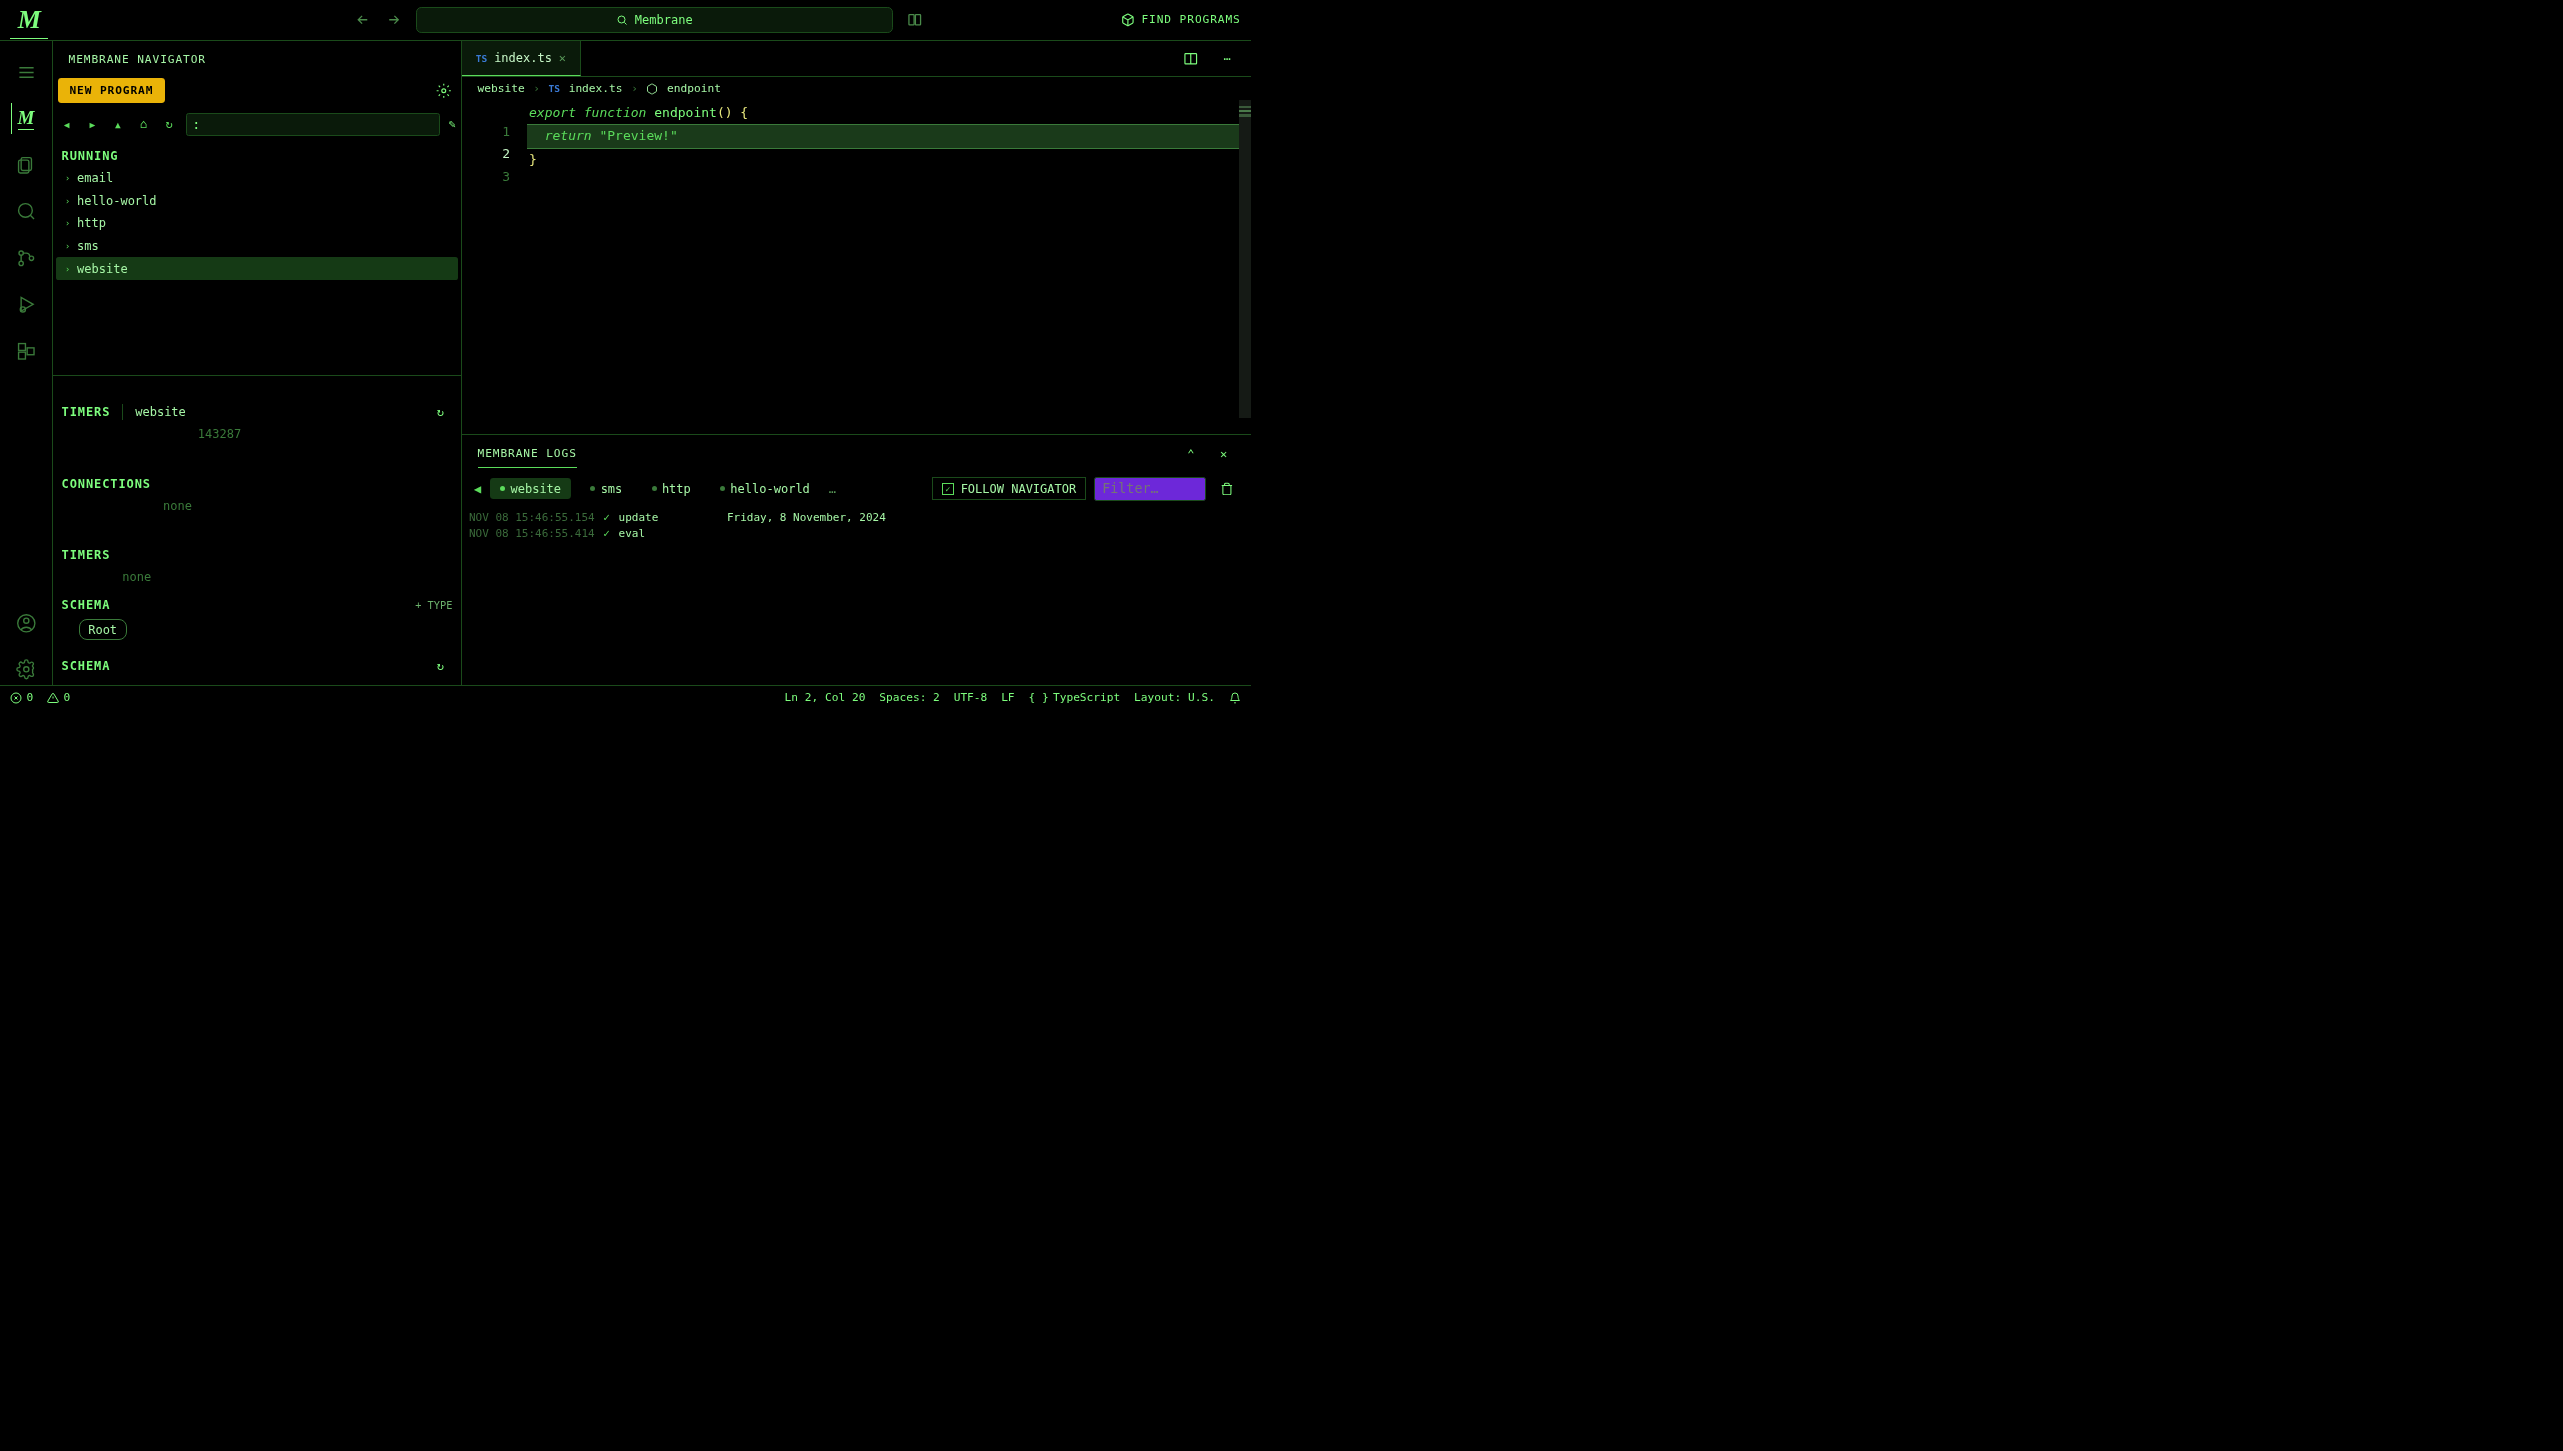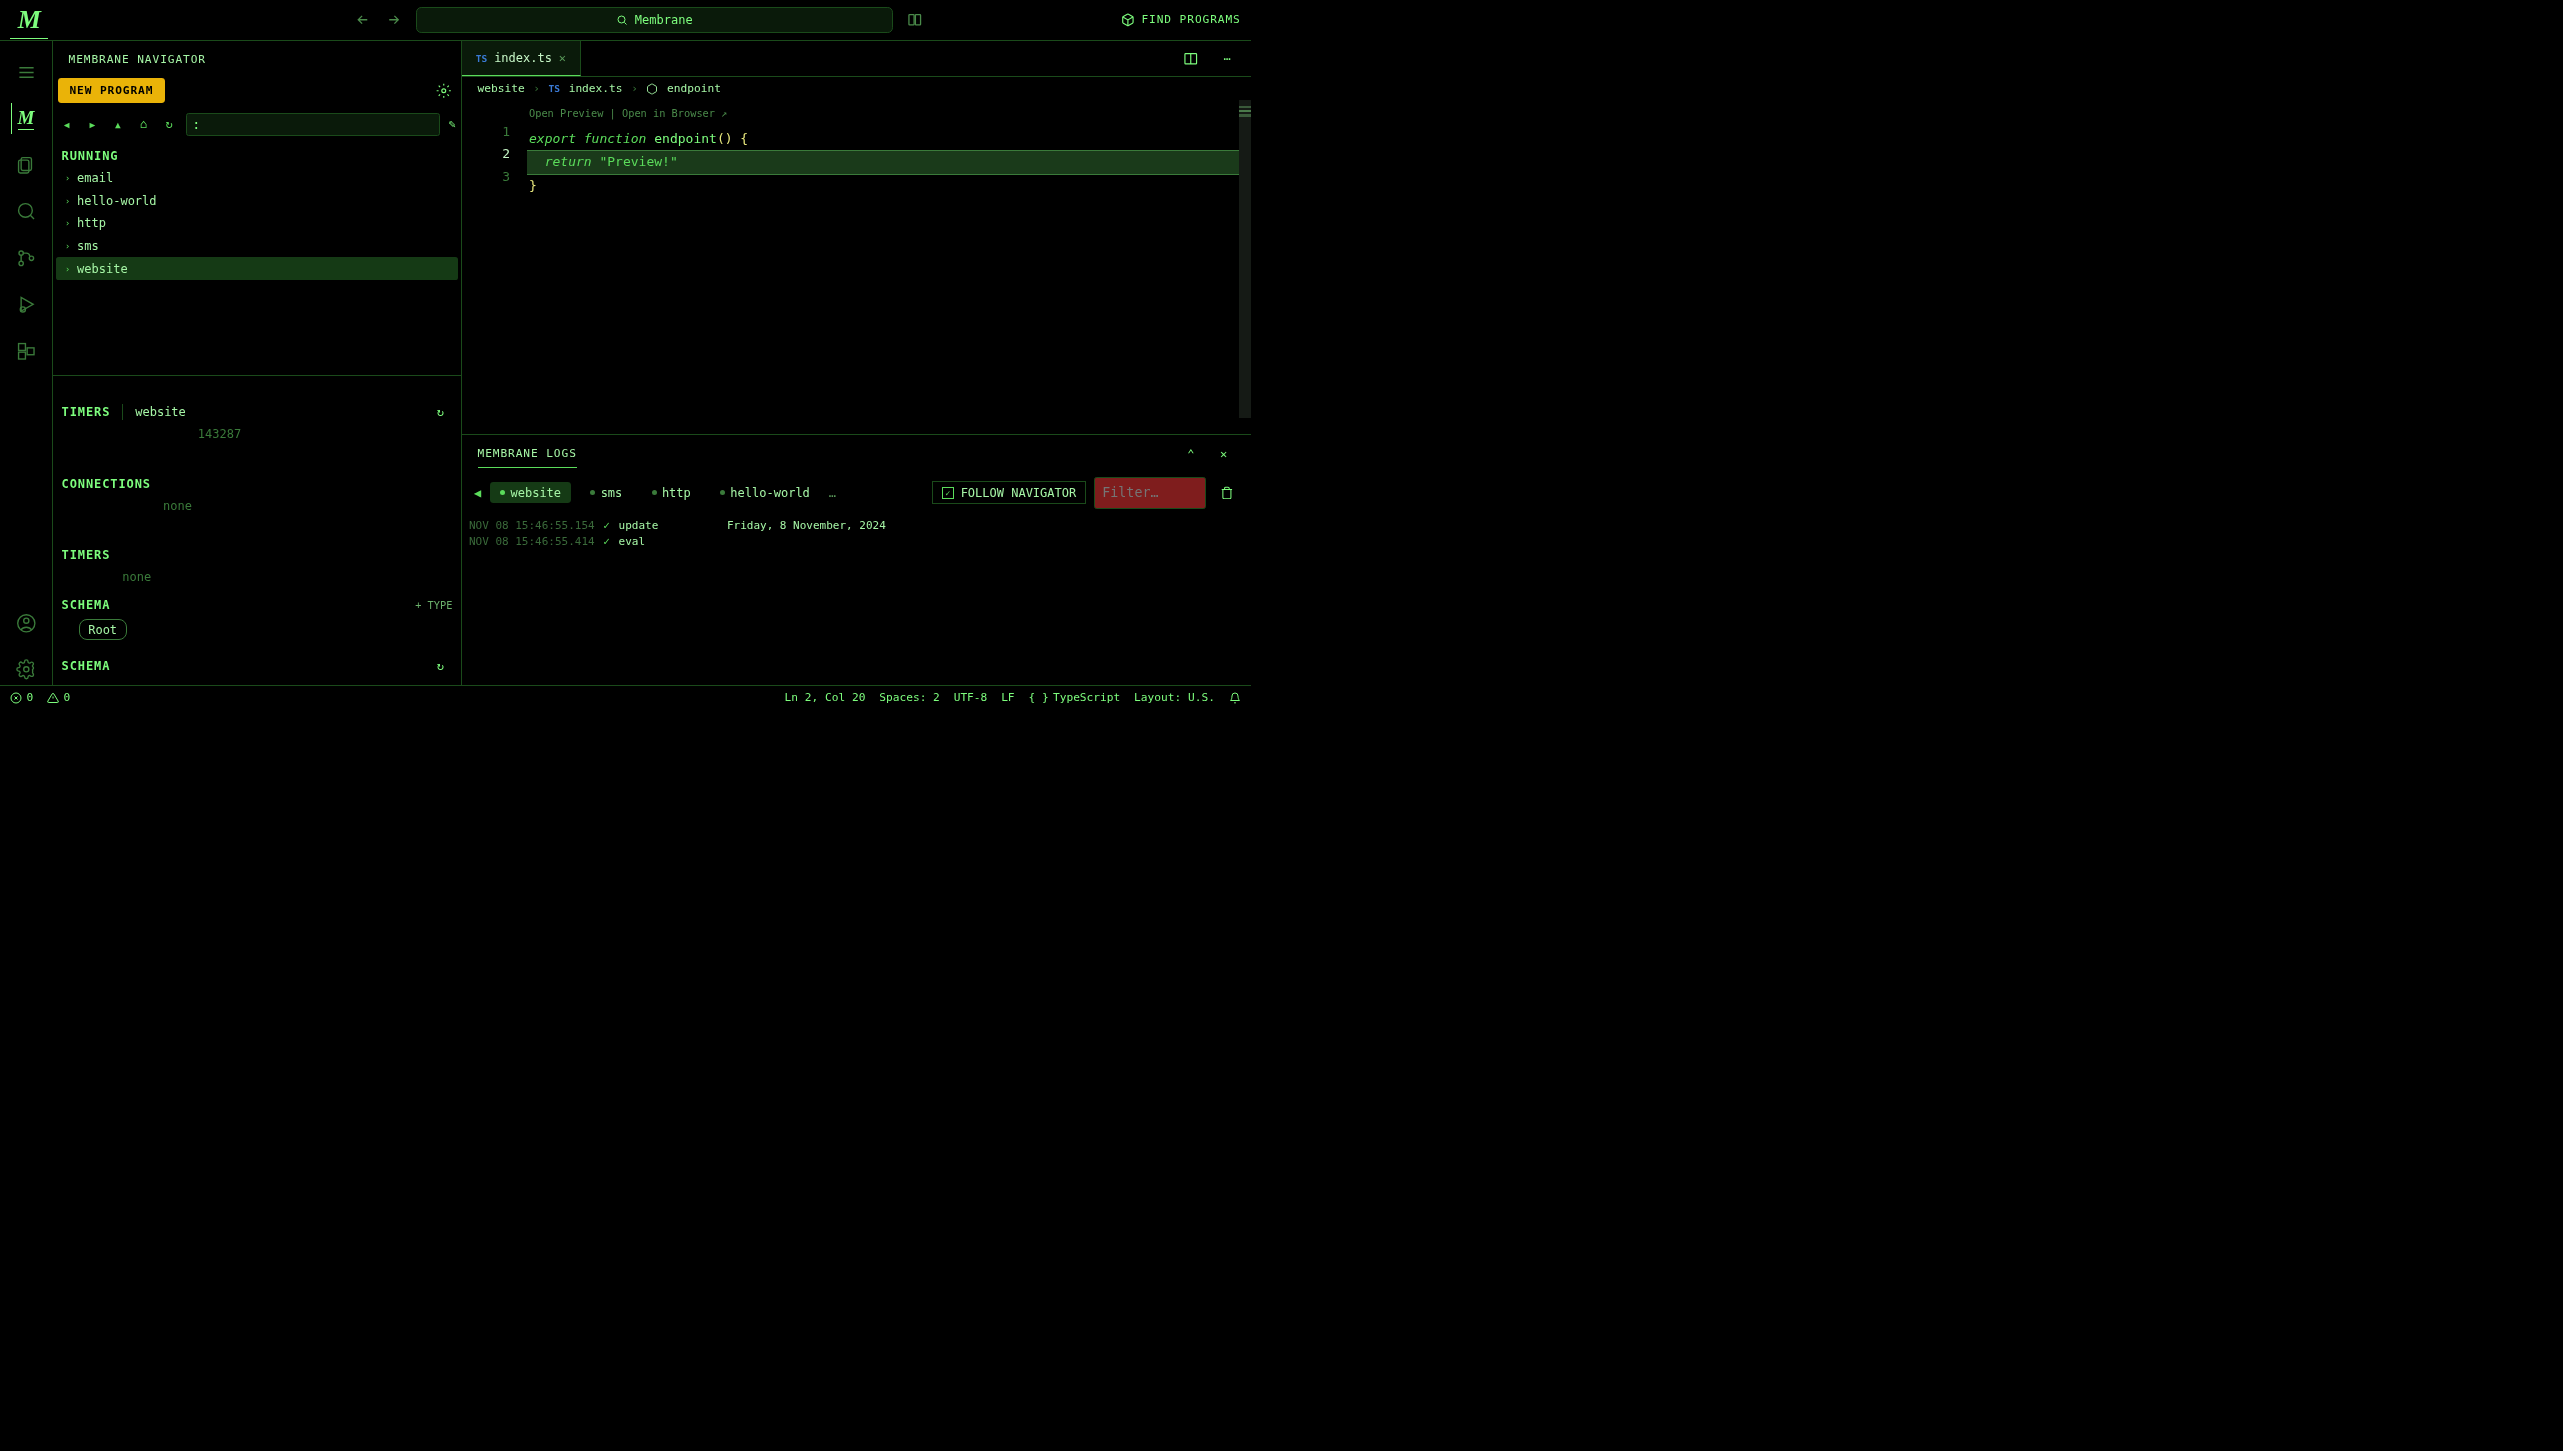--- a/index.html
+++ b/index.html
@@ -129,21 +129,21 @@
 .log-toolbar{display:flex;align-items:center;gap:8.6px;padding:8.6px 12px;}
 .chip {
   display:flex;align-items:center;gap:5.2px;padding:3.4px 10.3px;border-radius:3.4px;
   color:#a5f5a5;cursor:pointer;
 }
 .chip.active{background:#153a15;}
 .chip .dot{width:5.2px;height:5.2px;border-radius:50%;background:#3a7a3a;}
 .chip.active .dot{background:#5bdc5b;}
 .follow{display:flex;align-items:center;gap:6.9px;border:0.9px solid #1a4a1a;padding:3.4px 8.6px;color:#a5f5a5;cursor:pointer;}
 .follow .cb{width:12px;height:12px;border:0.9px solid #5bdc5b;display:flex;align-items:center;justify-content:center;font-size:8.6px;color:#5bdc5b;}
-.filter-input{background:#7f1d1d;border:0.9px solid #1a4a1a;height:32px;width:112px;border-radius:2.6px;color:#7dfd7d;padding:0 6.9px;font-family:inherit;}
+.filter-input{background:#6d28d9;border:0.9px solid #1a4a1a;height:24px;width:112px;border-radius:2.6px;color:#7dfd7d;padding:0 6.9px;font-family:inherit;}
 .logs{padding:0 6.9px;}
 .log-line{display:flex;gap:8.6px;padding:1.7px 0;font-size:11px;}
 .log-ts{color:#3a6a3a;}
 .log-action{color:#a5f5a5;}
 .log-date{color:#a5f5a5;margin-left:60px;}
 .check{color:#5bdc5b;}
 
 
 .status {
   height:24px;border-top:0.9px solid #1a4a1a;display:flex;align-items:center;
@@ -363,21 +363,20 @@
       <span>endpoint</span>
     </div>
     <div class="editor">
       <div class="gutter">
         <div style="height:19px"></div>
         <div>1</div>
         <div style="color:#c5f5c5">2</div>
         <div>3</div>
       </div>
       <div class="code">
-        <div class="codelens">Open Preview | Open in Browser ↗</div>
         <div>
           <span class="kw">export</span>
           <span class="kw">function</span>
           <span class="fn">endpoint</span><span class="p">()</span>
           <span class="p">{</span>
         </div>
         <div class="line2-wrap">
           &nbsp;&nbsp;<span class="kw">return</span>
           <span class="str">"Preview!"</span>
         </div>

